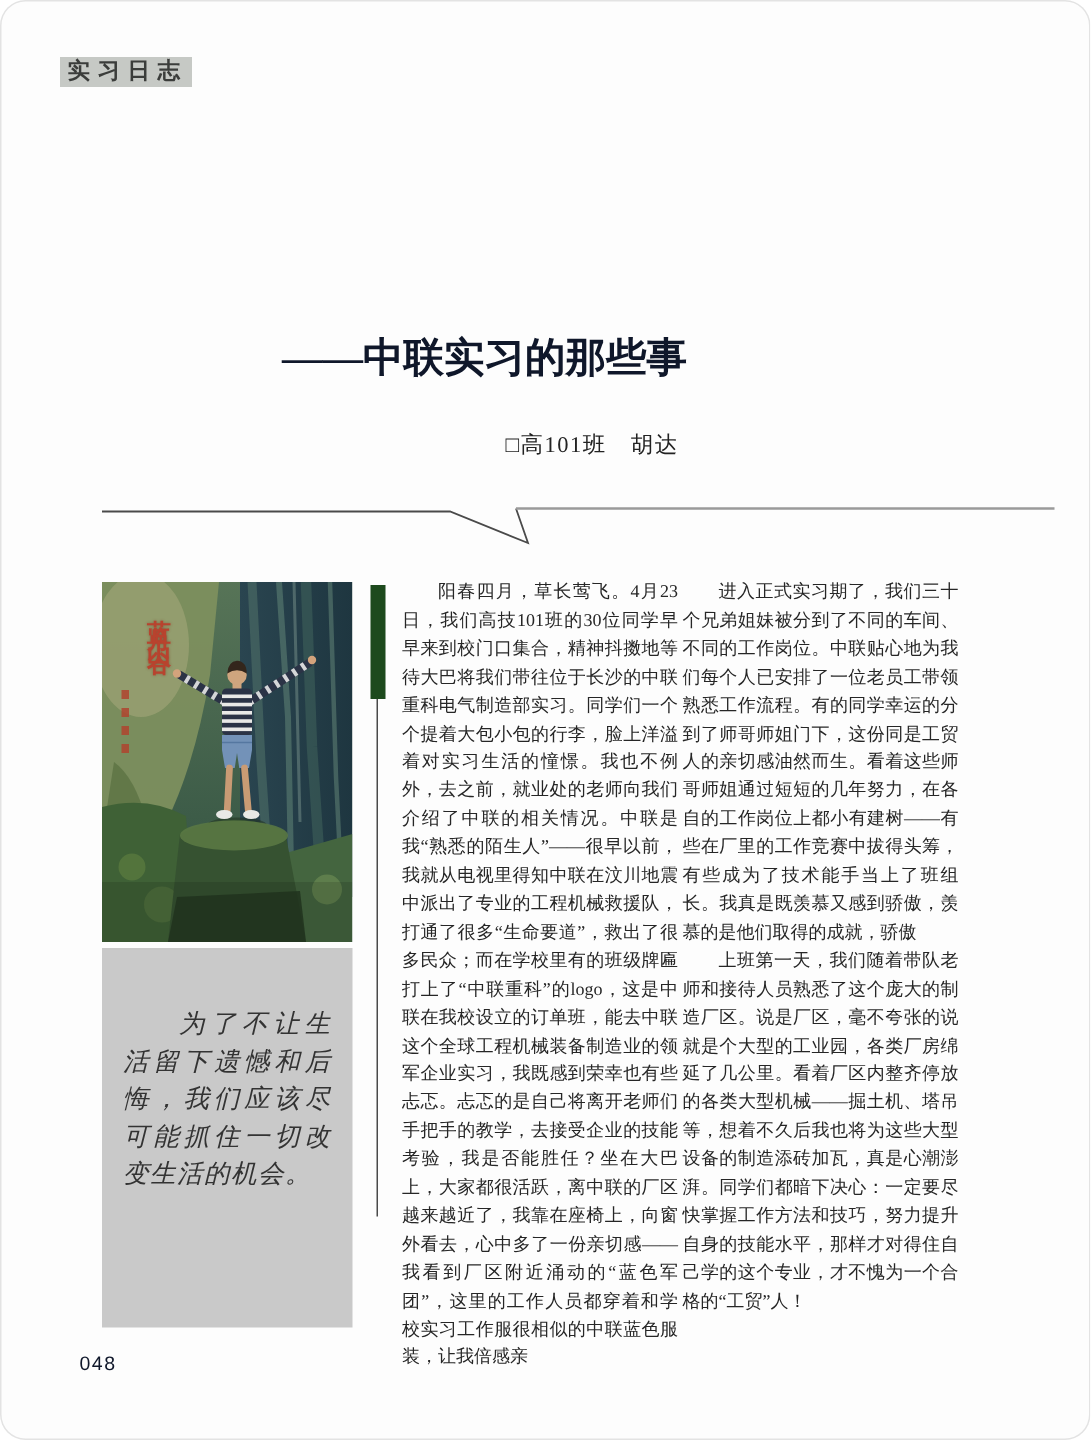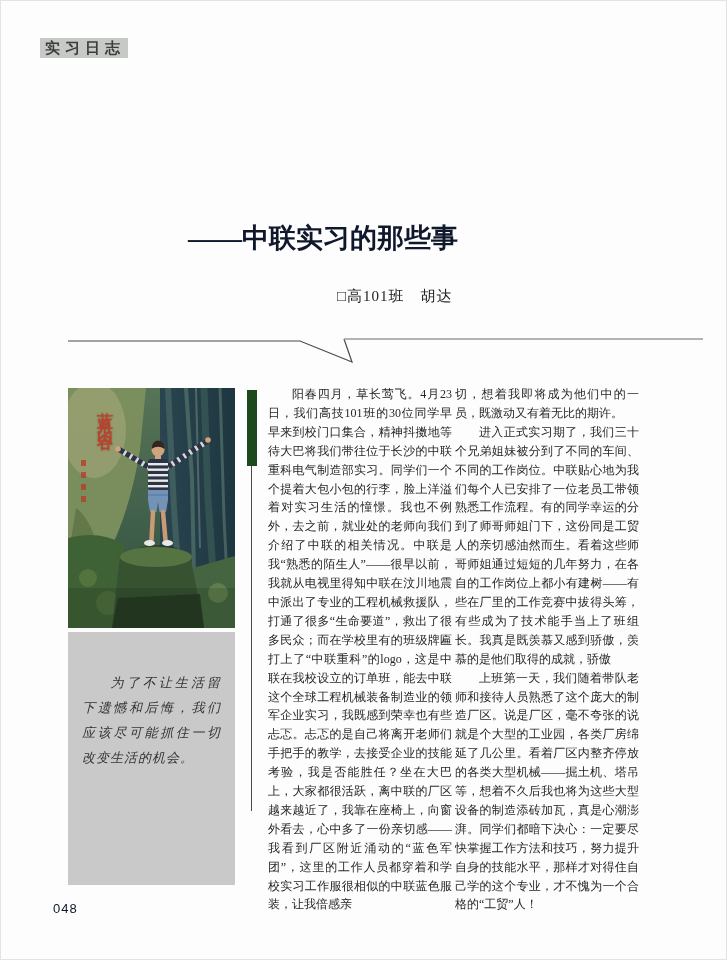--- a/index.html
+++ b/index.html
@@ -1,19 +1,19 @@
 <!DOCTYPE html>
 <html><head>
 <meta charset="utf-8">
 <style>
   html,body{margin:0;padding:0;background:#ffffff;}
   .page{
     position:relative;width:727px;height:960px;background:#fdfdfd;
     font-family:"Liberation Serif","DejaVu Serif",serif;
-    box-shadow:inset 0 0 0 1px #e3e3e3;overflow:hidden;
+    box-shadow:inset 0 0 0 1px #e3e3e3;overflow:hidden;border-radius:17px;
   }
   
   .badge{
     position:absolute;left:40px;top:38px;
     background:#c6c9c5;color:#3b3d3b;
     font-family:"Liberation Sans","DejaVu Sans",sans-serif;
     font-size:15px;font-weight:bold;letter-spacing:5px;
     padding:1px 3px 2px 5px;line-height:17px;
   }
   
@@ -52,21 +52,21 @@
     text-align:justify;text-justify:inter-ideograph;
   }
   .col1{left:268px;}
   .col2{left:455px;}
   .col p{margin:0;}
   .col p.indent{text-indent:2em;}
   
   .quote-box{position:absolute;left:68px;top:632px;width:167px;height:253px;background:#c9c9c9;}
   .quote-box p{
     margin:38px 14px 0 14px;text-indent:2.2em;
-    font-style:italic;font-size:13px;line-height:25px;
+    font-style:italic;font-size:17px;line-height:25px;
     letter-spacing:1px;color:#333;text-align:justify;
   }
   .pageno{
     position:absolute;left:53px;top:901px;
     font-family:"Liberation Sans","DejaVu Sans",sans-serif;
     font-size:13px;color:#0f172a;letter-spacing:1px;
   }
 </style>
 </head>
 <body>
@@ -162,20 +162,19 @@
   </div>
 
   <div class="green-bar"></div>
   <div class="vline"></div>
 
   <div class="col col1">
     <p class="indent">阳春四月，草长莺飞。4月23日，我们高技101班的30位同学早早来到校门口集合，精神抖擞地等待大巴将我们带往位于长沙的中联重科电气制造部实习。同学们一个个提着大包小包的行李，脸上洋溢着对实习生活的憧憬。我也不例外，去之前，就业处的老师向我们介绍了中联的相关情况。中联是我“熟悉的陌生人”——很早以前，我就从电视里得知中联在汶川地震中派出了专业的工程机械救援队，打通了很多“生命要道”，救出了很多民众；而在学校里有的班级牌匾打上了“中联重科”的logo，这是中联在我校设立的订单班，能去中联这个全球工程机械装备制造业的领军企业实习，我既感到荣幸也有些忐忑。忐忑的是自己将离开老师们手把手的教学，去接受企业的技能考验，我是否能胜任？坐在大巴上，大家都很活跃，离中联的厂区越来越近了，我靠在座椅上，向窗外看去，心中多了一份亲切感——我看到厂区附近涌动的“蓝色军团”，这里的工作人员都穿着和学校实习工作服很相似的中联蓝色服装，让我倍感亲</p>
   </div>
 
   <div class="col col2">
-    <p>切，想着我即将成为他们中的一员，既激动又有着无比的期许。</p>
     <p class="indent">进入正式实习期了，我们三十个兄弟姐妹被分到了不同的车间、不同的工作岗位。中联贴心地为我们每个人已安排了一位老员工带领熟悉工作流程。有的同学幸运的分到了师哥师姐门下，这份同是工贸人的亲切感油然而生。看着这些师哥师姐通过短短的几年努力，在各自的工作岗位上都小有建树——有些在厂里的工作竞赛中拔得头筹，有些成为了技术能手当上了班组长。我真是既羡慕又感到骄傲，羡慕的是他们取得的成就，骄傲</p>
     <p class="indent">上班第一天，我们随着带队老师和接待人员熟悉了这个庞大的制造厂区。说是厂区，毫不夸张的说就是个大型的工业园，各类厂房绵延了几公里。看着厂区内整齐停放的各类大型机械——掘土机、塔吊等，想着不久后我也将为这些大型设备的制造添砖加瓦，真是心潮澎湃。同学们都暗下决心：一定要尽快掌握工作方法和技巧，努力提升自身的技能水平，那样才对得住自己学的这个专业，才不愧为一个合格的“工贸”人！</p>
   </div>
 
   <div class="pageno">048</div>
 
 </div>
 
 </body></html>

